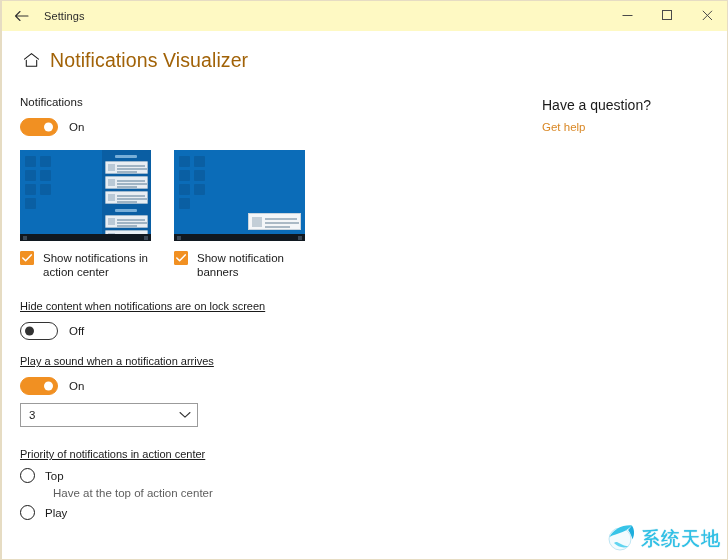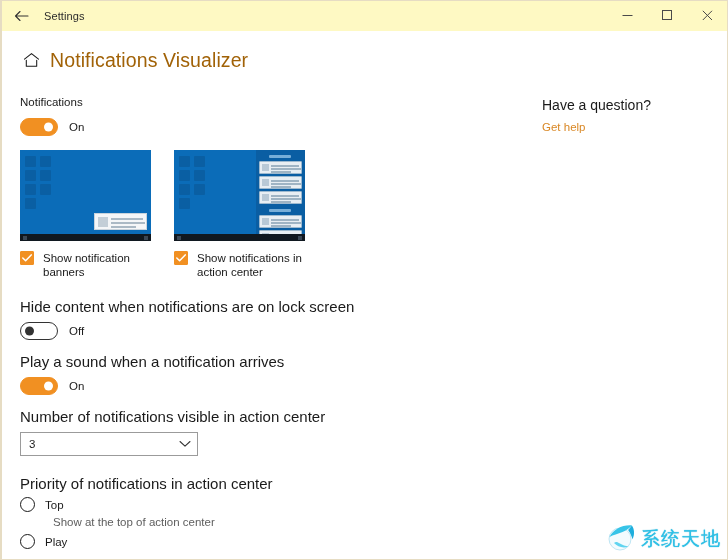--- a/index.html
+++ b/index.html
@@ -102,23 +102,24 @@
     padding: 16px 0 0 0;
     box-sizing: border-box;
   }
 
   .section-label {
     font-size: 11.5px;
     color: #1a1a1a;
     line-height: 15px;
   }
   .group-label {
-    font-size: 15px;
+    font-size: 11px;
     color: #1a1a1a;
     line-height: 15px;
+    text-decoration: underline;
   }
 
   
   .toggle-row {
     display: flex;
     align-items: center;
     margin-top: 8px;
   }
   .toggle {
     width: 38px;
@@ -401,52 +402,20 @@
       <div class="section-label">Notifications</div>
 
       <div class="toggle-row">
         <div class="toggle on">
           <div class="knob"></div>
         </div>
         <div class="toggle-state">On</div>
       </div>
 
       <div class="previews">
-
-        <div class="preview-block">
-          <div class="preview-img">
-            <div class="tiles">
-              <div class="tile" style="left:0px;  top:0px;  width:11px; height:11px;"></div>
-              <div class="tile" style="left:15px; top:0px;  width:11px; height:11px;"></div>
-              <div class="tile" style="left:0px;  top:14px; width:11px; height:11px;"></div>
-              <div class="tile" style="left:15px; top:14px; width:11px; height:11px;"></div>
-              <div class="tile" style="left:0px;  top:28px; width:11px; height:11px;"></div>
-              <div class="tile" style="left:15px; top:28px; width:11px; height:11px;"></div>
-              <div class="tile" style="left:0px;  top:42px; width:11px; height:11px;"></div>
-            </div>
-            <div class="toast">
-              <div class="ti"></div>
-              <div class="tl" style="top:4px;  width:32px;"></div>
-              <div class="tl" style="top:8px;  width:34px;"></div>
-              <div class="tl" style="top:12px; width:25px;"></div>
-            </div>
-            <div class="taskbar">
-              <div class="tb-dot" style="left:3px;"></div>
-              <div class="tb-dot" style="right:3px;"></div>
-            </div>
-          </div>
-          <div class="cb-row">
-            <div class="checkbox checked">
-              <svg width="10" height="8" viewBox="0 0 10 8" fill="none">
-                <path d="M0.8 4L3.6 6.7L9.2 0.9" stroke="#ffffff" stroke-width="1.5" stroke-linecap="round" stroke-linejoin="round"></path>
-              </svg>
-            </div>
-            <div class="cb-label">Show notification banners</div>
-          </div>
-        </div>
 
         <div class="preview-block second">
           <div class="preview-img">
             <div class="tiles">
               <div class="tile" style="left:0px;  top:0px;  width:11px; height:11px;"></div>
               <div class="tile" style="left:15px; top:0px;  width:11px; height:11px;"></div>
               <div class="tile" style="left:0px;  top:14px; width:11px; height:11px;"></div>
               <div class="tile" style="left:15px; top:14px; width:11px; height:11px;"></div>
               <div class="tile" style="left:0px;  top:28px; width:11px; height:11px;"></div>
               <div class="tile" style="left:15px; top:28px; width:11px; height:11px;"></div>
@@ -494,55 +463,86 @@
           <div class="cb-row">
             <div class="checkbox checked">
               <svg width="10" height="8" viewBox="0 0 10 8" fill="none">
                 <path d="M0.8 4L3.6 6.7L9.2 0.9" stroke="#ffffff" stroke-width="1.5" stroke-linecap="round" stroke-linejoin="round"></path>
               </svg>
             </div>
             <div class="cb-label">Show notifications in action center</div>
           </div>
         </div>
 
+        <div class="preview-block">
+          <div class="preview-img">
+            <div class="tiles">
+              <div class="tile" style="left:0px;  top:0px;  width:11px; height:11px;"></div>
+              <div class="tile" style="left:15px; top:0px;  width:11px; height:11px;"></div>
+              <div class="tile" style="left:0px;  top:14px; width:11px; height:11px;"></div>
+              <div class="tile" style="left:15px; top:14px; width:11px; height:11px;"></div>
+              <div class="tile" style="left:0px;  top:28px; width:11px; height:11px;"></div>
+              <div class="tile" style="left:15px; top:28px; width:11px; height:11px;"></div>
+              <div class="tile" style="left:0px;  top:42px; width:11px; height:11px;"></div>
+            </div>
+            <div class="toast">
+              <div class="ti"></div>
+              <div class="tl" style="top:4px;  width:32px;"></div>
+              <div class="tl" style="top:8px;  width:34px;"></div>
+              <div class="tl" style="top:12px; width:25px;"></div>
+            </div>
+            <div class="taskbar">
+              <div class="tb-dot" style="left:3px;"></div>
+              <div class="tb-dot" style="right:3px;"></div>
+            </div>
+          </div>
+          <div class="cb-row">
+            <div class="checkbox checked">
+              <svg width="10" height="8" viewBox="0 0 10 8" fill="none">
+                <path d="M0.8 4L3.6 6.7L9.2 0.9" stroke="#ffffff" stroke-width="1.5" stroke-linecap="round" stroke-linejoin="round"></path>
+              </svg>
+            </div>
+            <div class="cb-label">Show notification banners</div>
+          </div>
+        </div>
+
       </div>
 
       <div class="group-label mt20">Hide content when notifications are on lock screen</div>
       <div class="toggle-row">
         <div class="toggle off">
           <div class="knob"></div>
         </div>
         <div class="toggle-state">Off</div>
       </div>
 
       <div class="group-label mt14">Play a sound when a notification arrives</div>
       <div class="toggle-row">
         <div class="toggle on">
           <div class="knob"></div>
         </div>
         <div class="toggle-state">On</div>
       </div>
 
-      <div class="group-label mt14">Number of notifications visible in action center</div>
       <div class="dropdown">
         <span>3</span>
         <span class="chev">
           <svg width="12" height="8" viewBox="0 0 12 8" fill="none">
             <path d="M1 1.5L6 6.2L11 1.5" stroke="#333333" stroke-width="1.05" stroke-linecap="round" stroke-linejoin="round"></path>
           </svg>
         </span>
       </div>
 
       <div class="group-label mt20">Priority of notifications in action center</div>
 
       <div class="radio-row">
         <div class="radio off"></div>
         <div class="radio-label">Top</div>
       </div>
-      <div class="radio-desc">Show at the top of action center</div>
+      <div class="radio-desc">Have at the top of action center</div>
 
       <div class="radio-row">
         <div class="radio off"></div>
         <div class="radio-label">Play</div>
       </div>
 
     </div>
 
     <div class="side-col">
       <div class="side-title">Have a question?</div>

